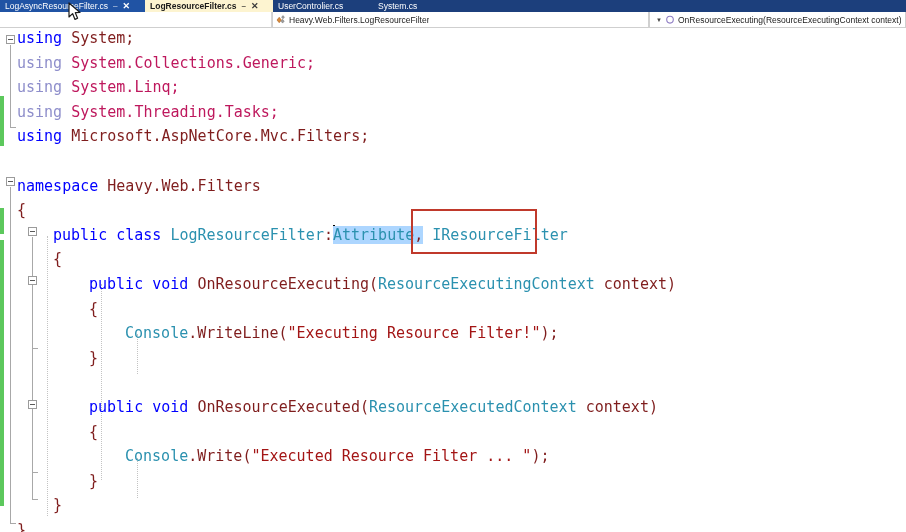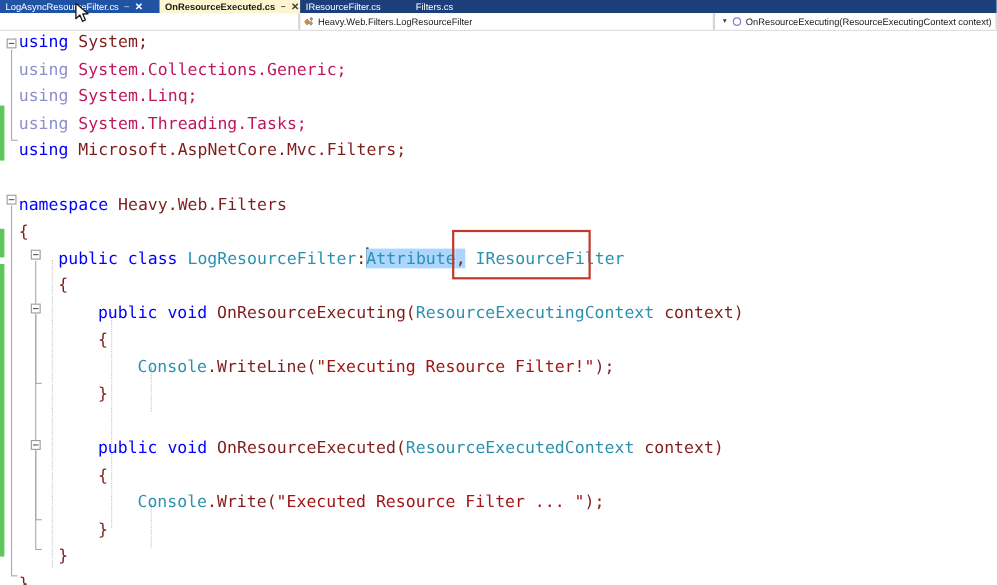--- a/index.html
+++ b/index.html
@@ -222,29 +222,29 @@
 </head>
 <body>
 
 <div class="tabbar" id="tabbar">
     <div class="tab " style="width: 145px;">
       <span class="tab-label">LogAsyncResourceFilter.cs</span>
       <span class="tab-pin">–</span>
       <span class="tab-close">✕</span>
     </div>
     <div class="tab active" style="width: 128px;">
-      <span class="tab-label">OnResourceExecuted.cs</span>
+      <span class="tab-label">LogResourceFilter.cs</span>
       <span class="tab-pin">–</span>
       <span class="tab-close">✕</span>
     </div>
     <div class="tab inactive-dark" style="width: 100px;">
-      <span class="tab-label">IResourceFilter.cs</span>
+      <span class="tab-label">UserControlier.cs</span>
     </div>
     <div class="tab inactive-dark" style="width: 100px;">
-      <span class="tab-label">Filters.cs</span>
+      <span class="tab-label">System.cs</span>
     </div>
   </div>
 
 <div class="navbar">
   <div class="nav-left-blank"></div>
 
   <div class="nav-combo type-combo">
     <span class="nav-icon">
       <svg width="10" height="10" viewBox="0 0 10 10">
         <path d="M1 5 L3.2 2.3 L5.4 5 L3.2 7.7 Z" fill="#d98c3c" stroke="#a9601c" stroke-width="0.6"></path>

